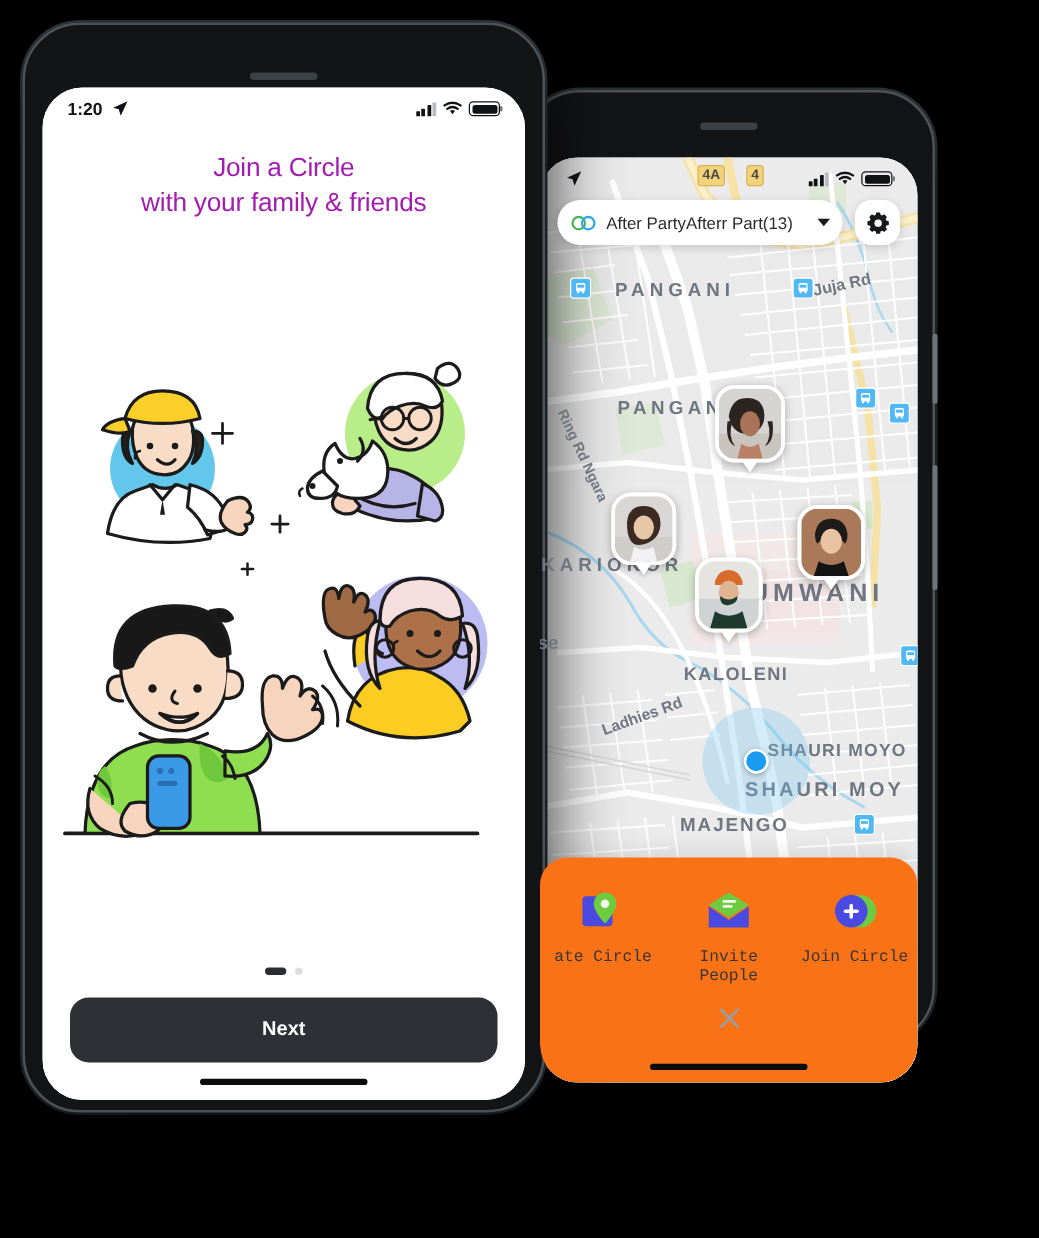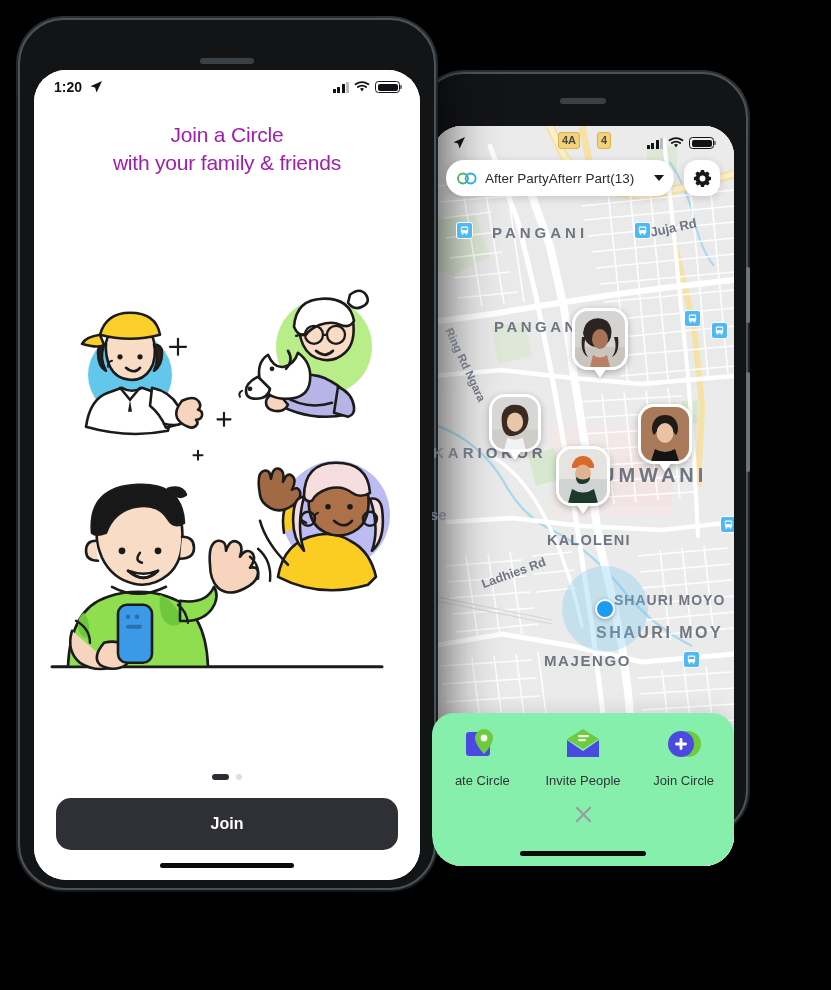--- a/index.html
+++ b/index.html
@@ -213,25 +213,26 @@
     display: flex; align-items: center; justify-content: center;
   }
   .me-dot span {
     width: 20px; height: 20px; border-radius: 50%;
     background: #1b9cf0; border: 2.5px solid #ffffff;
     box-shadow: 0 1px 4px rgba(0,0,0,0.3);
   }
 
   .sheet {
     position: absolute; left: 0; right: 0; bottom: 0;
-    background: #86efac;
+    background: #f97316;
     border-radius: 22px 22px 30px 30px;
     box-shadow: 0 -4px 18px rgba(0,0,0,0.10);
     z-index: 7;
-    padding-top: 8px;
+    padding-top: 20px;
+    font-family: Liberation Mono, monospace;
   }
   .sheet-actions { display: flex; align-items: flex-start; }
   .sheet-action { flex: 1 1 0; text-align: center; cursor: pointer; }
   .sheet-action .ic { height: 46px; display: flex; align-items: center; justify-content: center; }
   .sheet-action .lb {
     display: block;
     margin-top: 6px;
     font-size: 13px;
     color: #34353a;
   }
@@ -702,21 +703,21 @@
               <path d="M86 306 q16 14 30 0" fill="none"></path>
             </g>
           </svg>
         </div>
 
         <div class="pager">
           <span class="dot active"></span>
           <span class="dot"></span>
         </div>
 
-        <button class="next-btn">Join</button>
+        <button class="next-btn">Next</button>
 
         <div class="home-ind">
             <span></span>
           </div>
       </div>
     </div>
   </div>
 
 </div>
 

